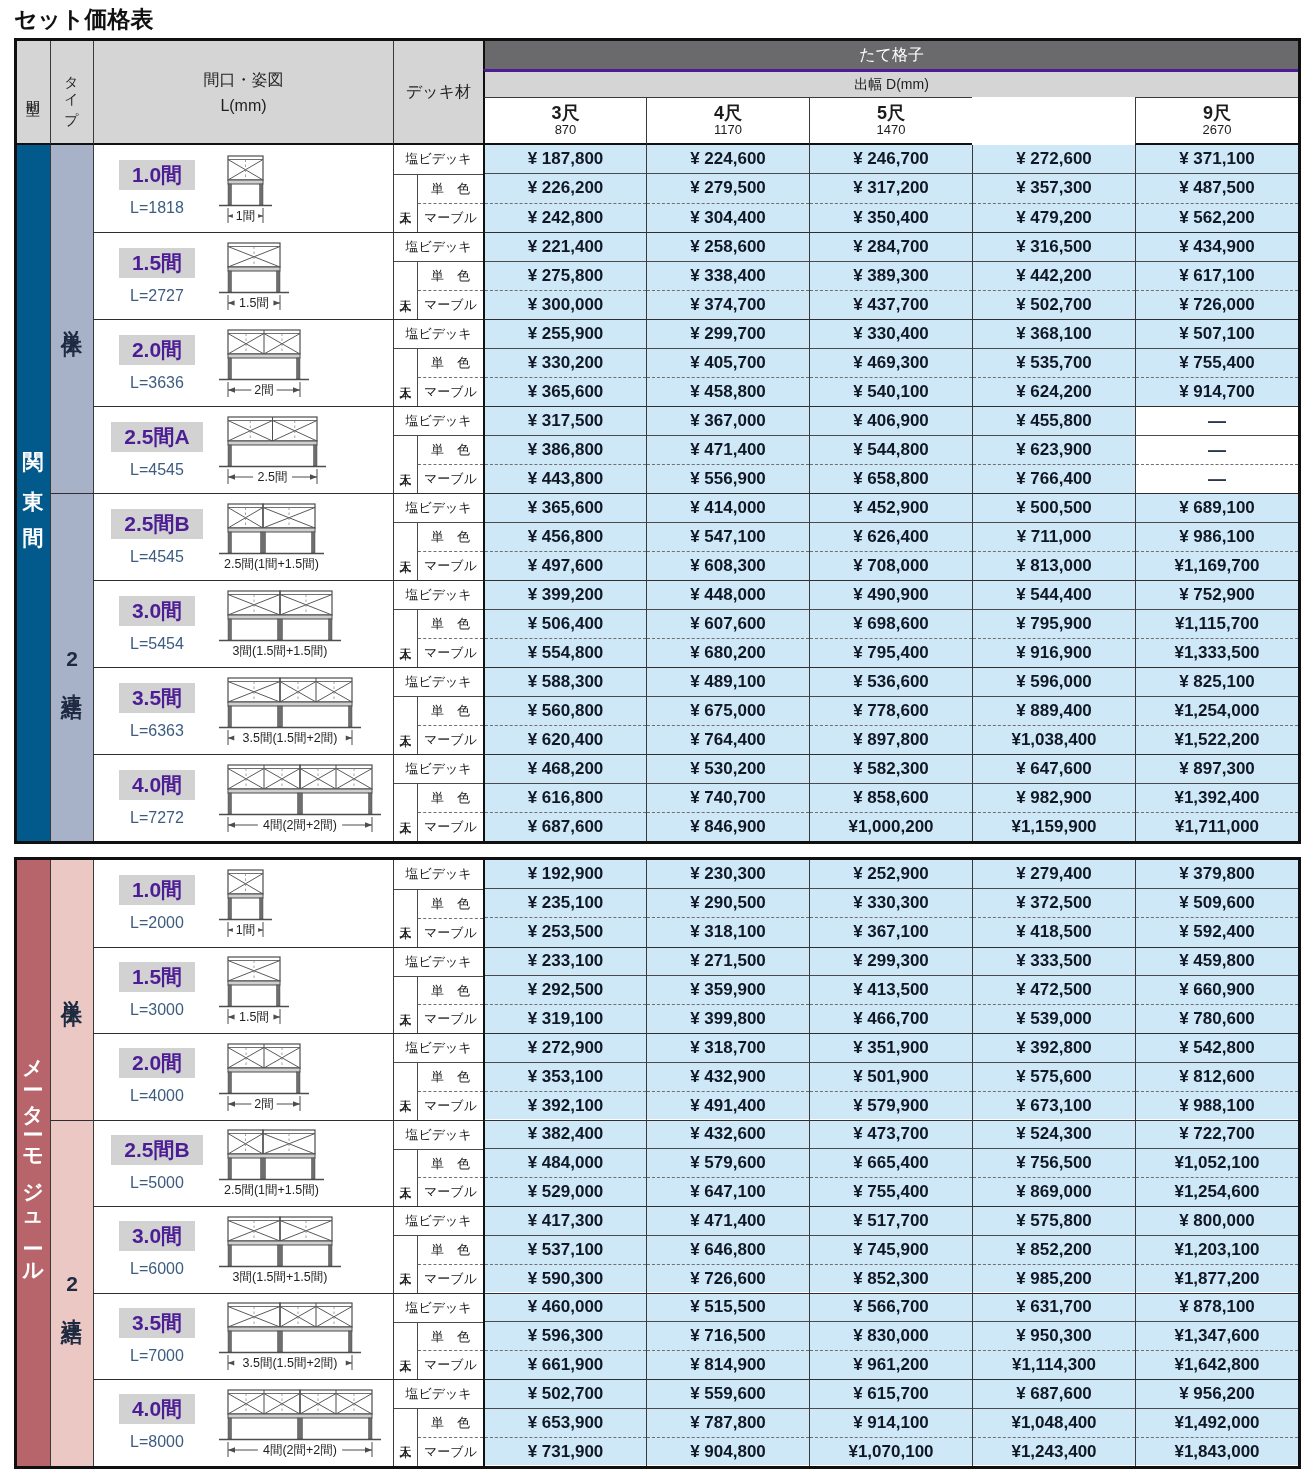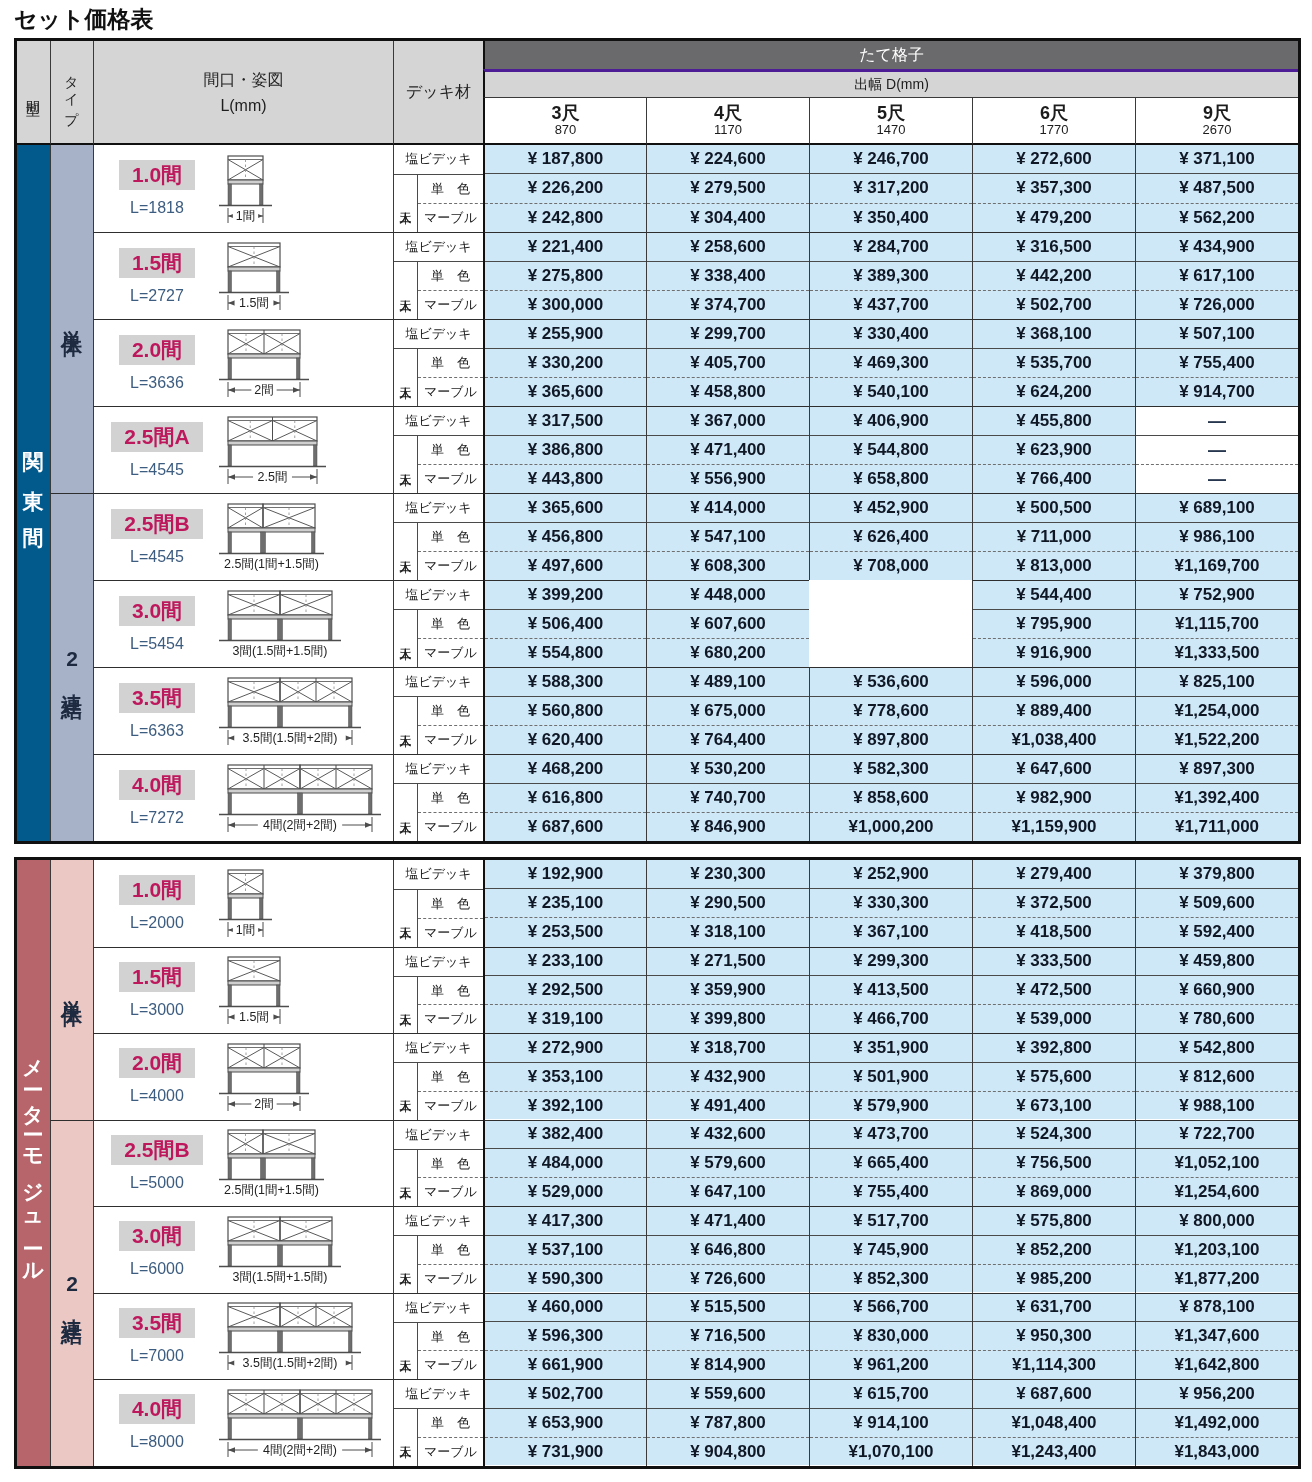--- a/index.html
+++ b/index.html
@@ -44,21 +44,21 @@
   .bt { border-top:1px solid #2e2e2e; }
   .bar { display:flex; align-items:center; justify-content:center; }
   .bartext { color:#fff; font-size:21px; font-weight:600; }
   #table-kanto .bartext { letter-spacing:1.8em; }
   #table-meter .bartext { letter-spacing:0.5em; }
   .type-cell { display:flex; align-items:center; justify-content:center; border-left:1px solid #3a3a3a; }
   .typetext { font-size:21px; font-weight:600; color:#1d2a40; letter-spacing:0.3em; }
 
   .m-cell { display:flex; background:#fff; border-left:1px solid #3a3a3a; }
   .label-block { width:118px; display:flex; flex-direction:column; align-items:center; justify-content:center; padding-left:8px; }
-  .chip { background:#d2d2d2; padding:1px 13px; font-size:21px; font-weight:600; color:#be185d; white-space:nowrap; }
+  .chip { background:#d2d2d2; padding:1px 13px; font-size:21px; font-weight:600; color:#4c1d95; white-space:nowrap; }
   .ltext { margin-top:9px; font-size:16px; font-weight:500; color:#3c5c80; }
   .diag { flex:1; display:flex; align-items:center; justify-content:flex-start; padding-left:4px; }
 
   .deck-cell { display:flex; flex-direction:column; background:#fff; border-left:1px solid #3a3a3a; }
   .enbi { flex:1; display:flex; align-items:center; justify-content:center; font-size:13px; border-bottom:1px solid #4a4a4a; }
   .jkrow { flex:2; display:flex; min-height:0; }
   .jk { width:24px; display:flex; align-items:center; justify-content:center; border-right:1px solid #4a4a4a; }
   .jktext { font-size:12px; }
   .jkstack { flex:1; display:flex; flex-direction:column; }
   .tan, .mar { flex:1; display:flex; align-items:center; justify-content:center; font-size:13px; }
@@ -98,24 +98,20 @@
     <span>870</span>
   </div>
   <div class="hs" style="grid-column:6">
     <b>4尺</b>
     <span>1170</span>
   </div>
   <div class="hs" style="grid-column:7">
     <b>5尺</b>
     <span>1470</span>
   </div>
-  <div class="hs" style="grid-column:8">
-    <b>6尺</b>
-    <span>1770</span>
-  </div>
   <div class="hs" style="grid-column:9">
     <b>9尺</b>
     <span>2670</span>
   </div>
 <div class="bar" style="grid-column:1;grid-row:4 / span 8;background:#01598c">
       <span class="vtext bartext">関東間</span>
     </div>
     <div class="type-cell" style="grid-column:2;grid-row:4 / span 4;background:#a7b2c9">
         <span class="vtext typetext">単体</span>
     </div>
@@ -497,20 +493,25 @@
     </div>
     <div class="p-cell bt pfirst" style="grid-column:5;grid-row:9">
       <div class="psub s1">¥ 399,200</div>
       <div class="psub s2">¥ 506,400</div>
       <div class="psub s3">¥ 554,800</div>
     </div>
     <div class="p-cell bt" style="grid-column:6;grid-row:9">
       <div class="psub s1">¥ 448,000</div>
       <div class="psub s2">¥ 607,600</div>
       <div class="psub s3">¥ 680,200</div>
+    </div>
+    <div class="p-cell bt" style="grid-column:7;grid-row:9">
+      <div class="psub s1">¥ 490,900</div>
+      <div class="psub s2">¥ 698,600</div>
+      <div class="psub s3">¥ 795,400</div>
     </div>
     <div class="p-cell bt" style="grid-column:8;grid-row:9">
       <div class="psub s1">¥ 544,400</div>
       <div class="psub s2">¥ 795,900</div>
       <div class="psub s3">¥ 916,900</div>
     </div>
     <div class="p-cell bt" style="grid-column:9;grid-row:9">
       <div class="psub s1">¥ 752,900</div>
       <div class="psub s2">¥1,115,700</div>
       <div class="psub s3">¥1,333,500</div>

